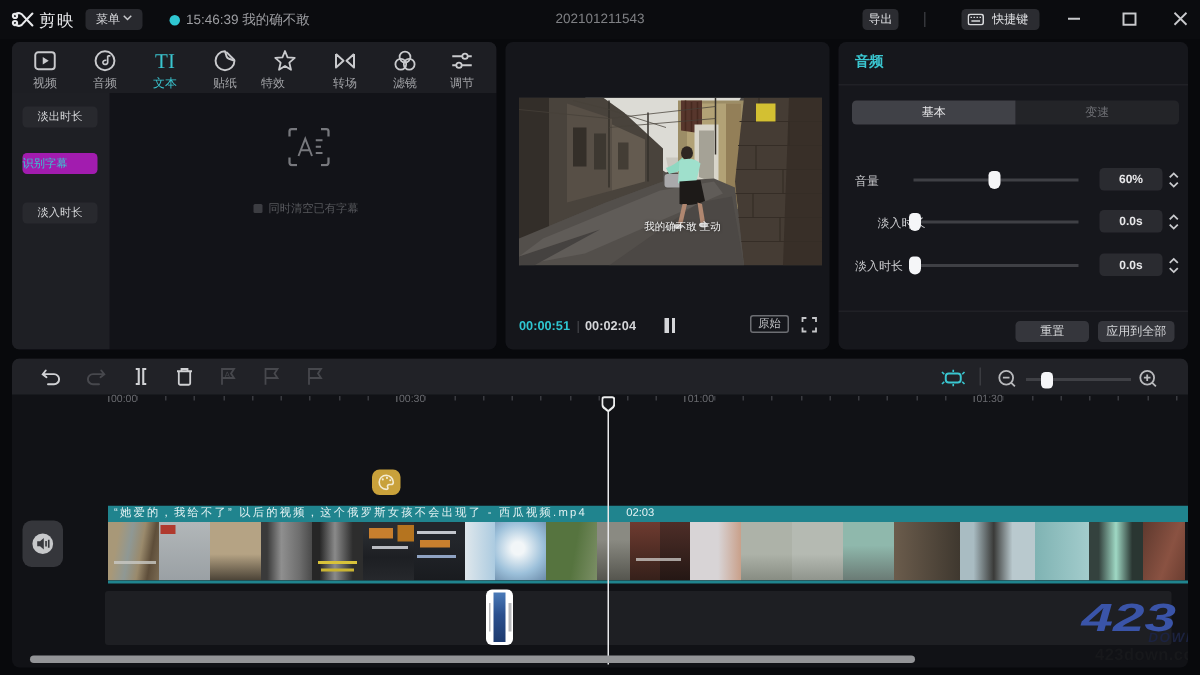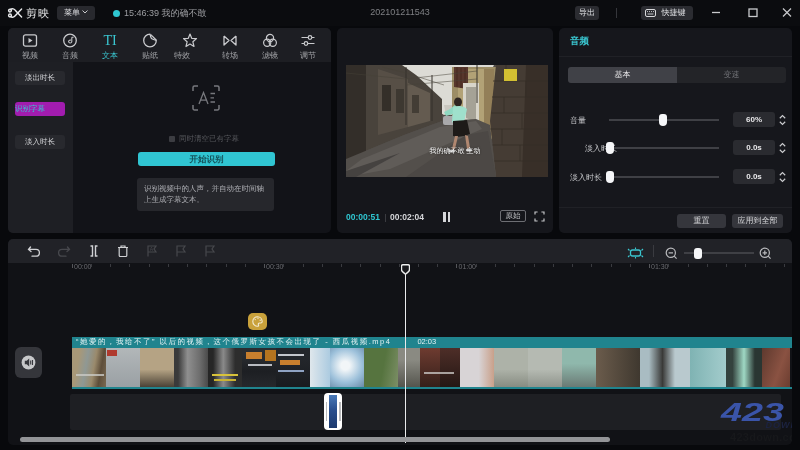--- a/index.html
+++ b/index.html
@@ -103,23 +103,21 @@
       <path d="M27 20 V23.5 A1.5 1.5 0 0 1 25.5 25 H22"></path>
       <path d="M6 25 H2.5 A1.5 1.5 0 0 1 1 23.5 V20"></path>
       <path d="M7 19 L11.5 7.5 L16 19 M8.6 15.2 H14.4" stroke-width="1.3"></path>
       <path d="M18.5 8.5 H23 M18.5 12.8 H22 M18.5 17 H23" stroke-width="1.3"></path>
     </g>
   </svg>
 
   <div class="abs" style="left:161px;top:108px;width:6px;height:6px;background:#3c3d42;border-radius:1px"></div>
   <div class="abs" style="left:171px;top:106px;font-size:7.5px;color:#57585d">同时清空已有字幕</div>
 
-  <div class="abs" style="left:130px;top:124px;width:137px;height:14px;background:#30c5d2;border-radius:3px;color:#14525a;font-size:8.5px;line-height:14px;text-align:center;font-weight:bold">开始识别</div>
-
-  <div class="abs" style="left:129px;top:150px;width:137px;height:33px;background:#26272c;border-radius:3px;color:#aeafb4;font-size:7.5px;line-height:11px;padding:5px 7px">识别视频中的人声，并自动在时间轴上生成字幕文本。</div>
+
 </div>
 
 <div class="panel" style="left:337px;top:28px;width:216px;height:205px;background:#15161b;overflow:hidden">
   <div id="videobox" class="abs" style="left:9px;top:37px;width:202px;height:112px;overflow:hidden"><svg width="202" height="112" viewBox="0 0 202 112">
           <rect width="202" height="112" fill="#524e4a"></rect>
           <polygon points="44,0 148,0 136,24 116,44 98,50 70,32 56,10" fill="#dcdbd5"></polygon>
           <polygon points="98,40 128,40 120,50 100,50" fill="#c9c7bf"></polygon>
           <polygon points="0,0 56,0 70,10 96,34 96,56 58,70 0,94" fill="#49433c"></polygon>
           <polygon points="0,0 20,0 20,102 0,108" fill="#332e29"></polygon>
           <polygon points="32,4 62,14 62,62 32,70" fill="#574f46"></polygon>

